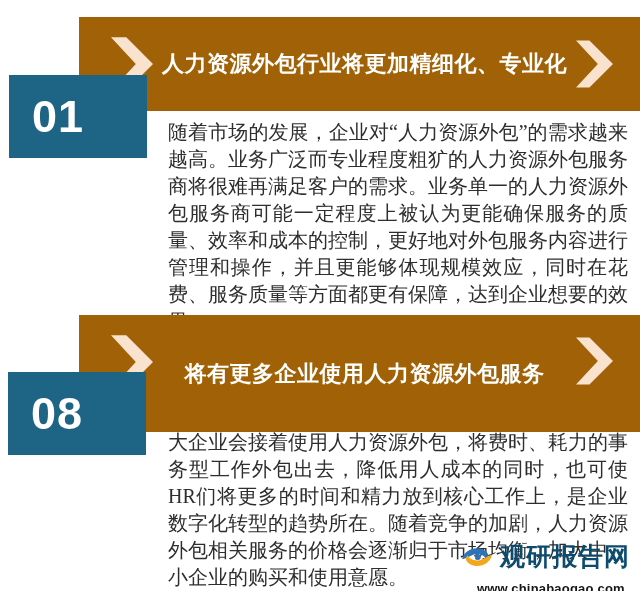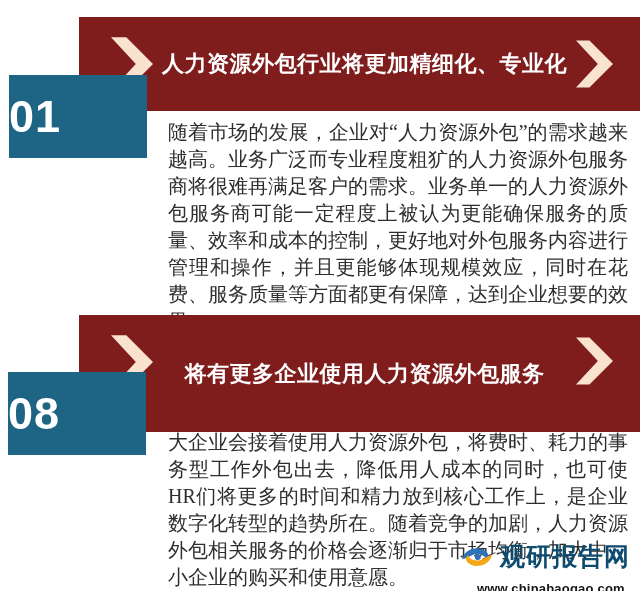--- a/index.html
+++ b/index.html
@@ -7,21 +7,21 @@
     position:relative;
     width:640px;height:591px;
     background:#ffffff;
     overflow:hidden;
     font-family:"Liberation Sans","DejaVu Sans",sans-serif;
   }
   
   .banner{
     position:absolute;
     left:79px;width:561px;height:94px;
-    background:#7f1d1d;
+    background:#a16207;
   }
   .b1{top:17px;}
   .b2{top:315px;height:117px;}
   .banner-title{
     position:absolute;
     left:80px;right:70px;top:50%;
     transform:translateY(-50%);
     color:#ffffff;
     font-size:22px;font-weight:700;
     letter-spacing:0.5px;
@@ -34,21 +34,21 @@
   .chev-left{left:32px;top:20px;}
   .chev-right{right:27px;top:16px;}
   .b2 .chev-left{top:20px;}
   .b2 .chev-right{top:15px;}
   
   .numblock{
     position:absolute;
     left:9px;width:138px;height:83px;
     background:#1e6485;
     display:flex;align-items:center;
-    box-sizing:border-box;
+    padding-left:23px;box-sizing:border-box;
   }
   .n1{top:75px;}
   .n2{left:8px;top:372px;}
   .numblock span{
     color:#ffffff;
     font-size:45px;font-weight:700;
     letter-spacing:1px;
   }
   
   .bodytext{

